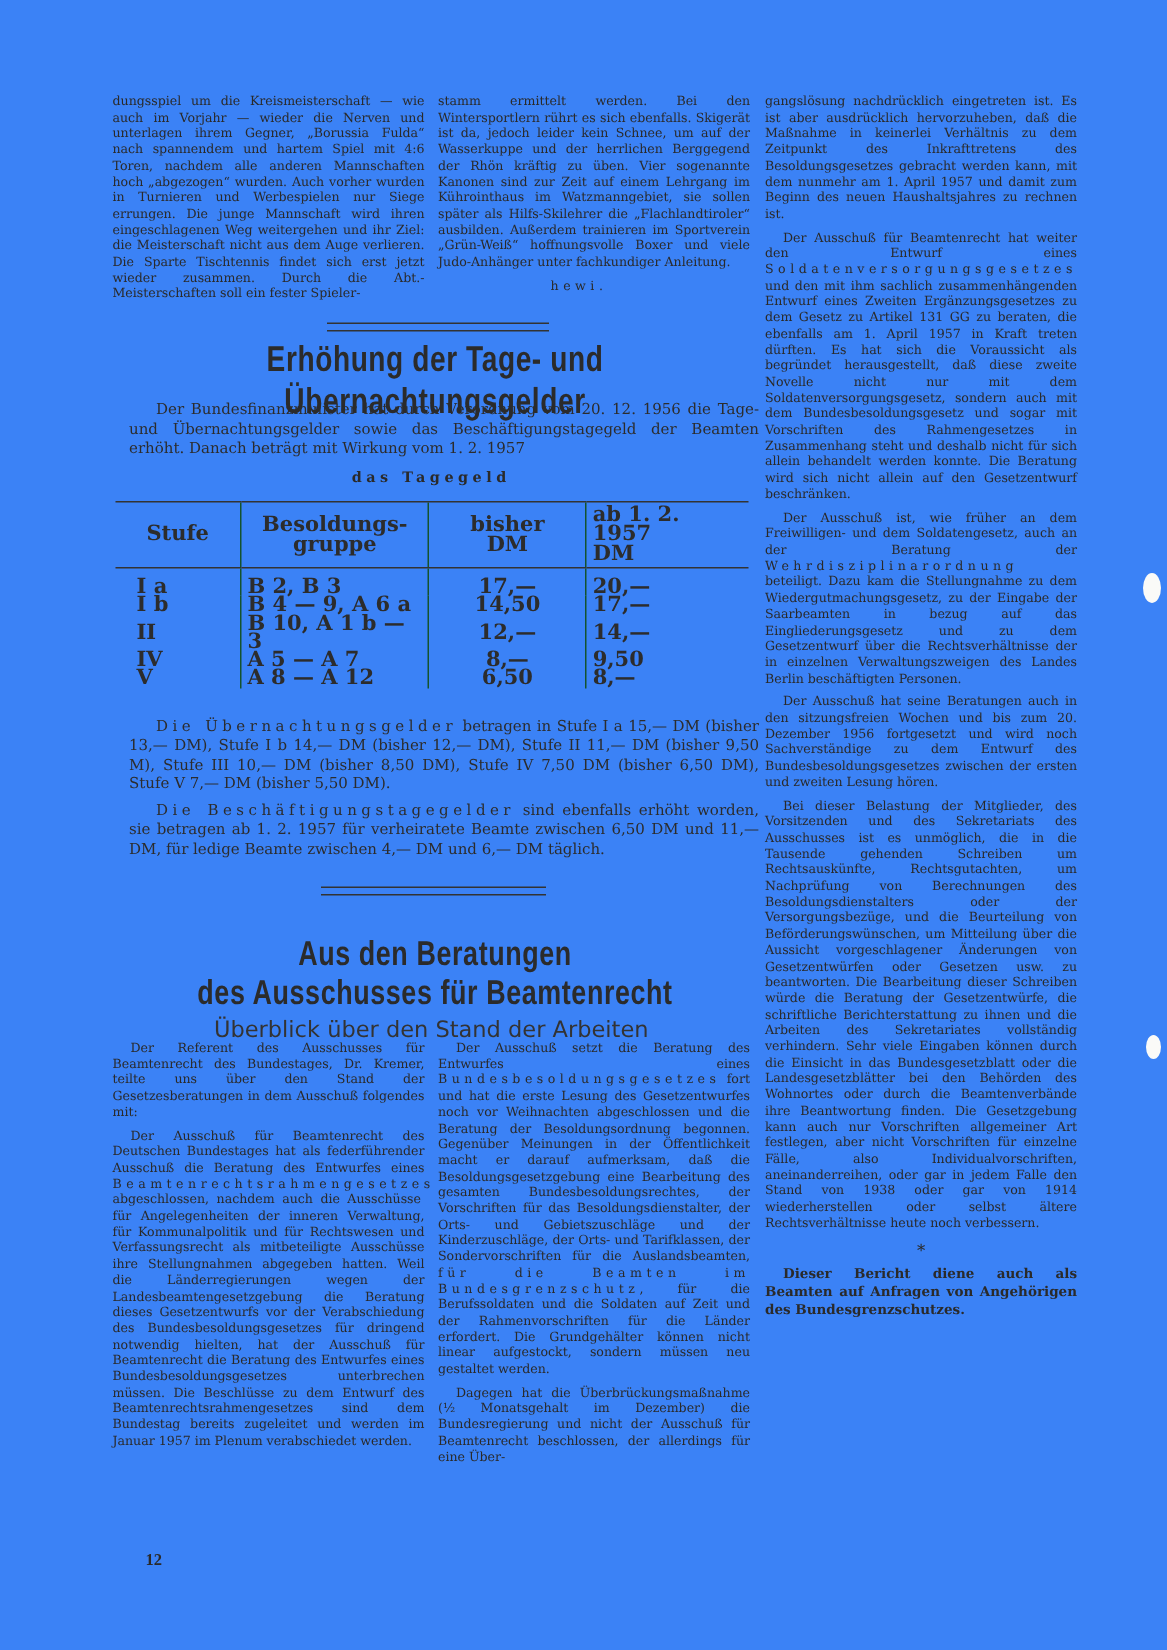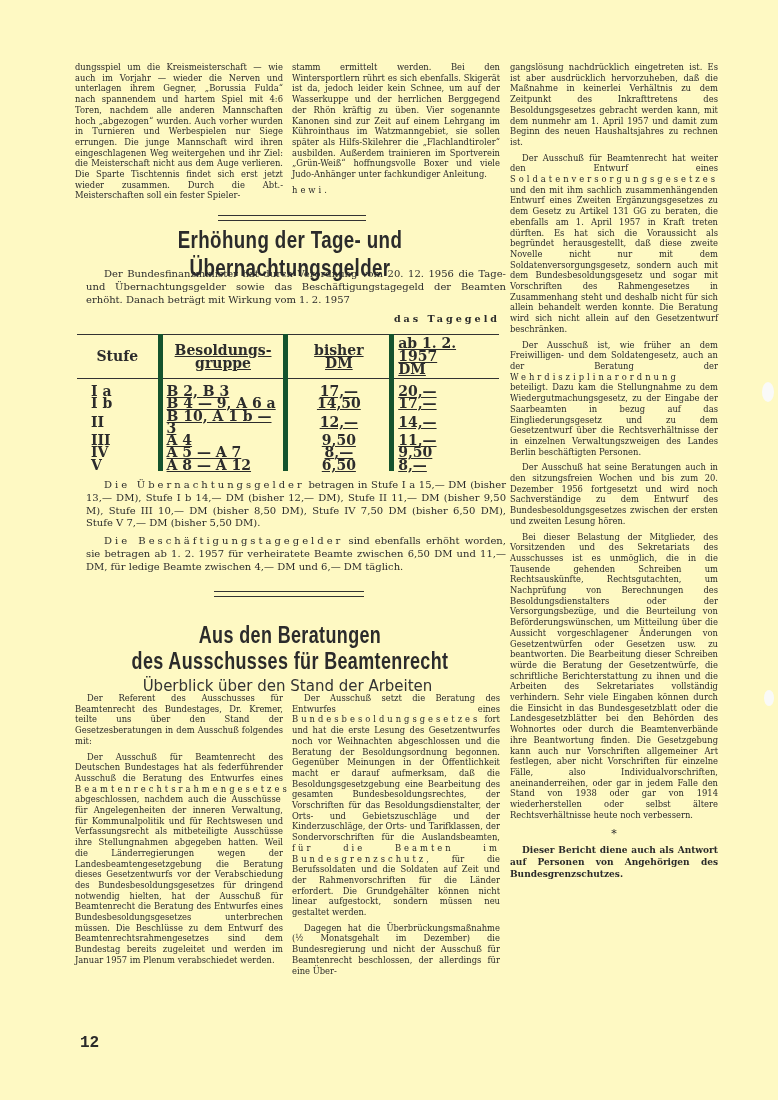--- a/index.html
+++ b/index.html
@@ -1,64 +1,64 @@
 <!DOCTYPE html>
 <html><head>
 <meta charset="utf-8">
 <style>
   html, body { margin:0; padding:0; }
   body { width:778px; height:1100px; background:#e6e4df; position:relative; overflow:hidden;
          font-family:"DejaVu Serif", serif; color:#2a2a2a; }
   .page { position:absolute; left:0; top:0; width:778px; height:1100px;
-          background:#fef9c3; }
+          background:#3b82f6; }
   .col { position:absolute; font-size:8.4px; line-height:10.7px; text-align:justify; }
   .col p { margin:0 0 5px 0; text-indent:0; }
   .col p.ind { text-indent:12px; }
   .sp { letter-spacing:3px; }
   #c1top { left:75px; top:62px; width:208px; }
   #c2top { left:292px; top:62px; width:208px; }
   #c3 { left:510px; top:62px; width:208px; }
-  .sig { text-align:left; letter-spacing:3px; padding-right:20px; }
+  .sig { text-align:center; letter-spacing:3px; padding-right:20px; }
   .rule { position:absolute; height:4px; border-top:1px solid #333; border-bottom:1px solid #333; }
   #rule1 { left:218px; top:215px; width:148px; }
   #rule2 { left:214px; top:591px; width:150px; }
   .headline { position:absolute; left:75px; width:425px; text-align:center;
               font-family:"Liberation Sans", sans-serif; font-weight:bold; color:#2b2b2b;
               transform:scaleX(0.78); transform-origin:center; letter-spacing:0.5px; }
   #h1 { top:226px; font-size:24px; left:30px; width:520px; }
   #h2 { top:622px; font-size:23px; line-height:26px; left:40px; width:500px; }
   #sub2 { position:absolute; left:75px; top:677px; width:425px; text-align:center;
           font-family:"DejaVu Sans", sans-serif; font-size:15px; color:#333; }
   .lead { position:absolute; left:86px; width:420px; font-size:10px; line-height:12.8px;
           font-weight:normal; text-align:justify; color:#2c2c2c; font-family:"DejaVu Serif", serif; }
   .lead p { margin:0 0 5px 0; }
   .lead p.ind { text-indent:18px; }
   #intro { top:268px; }
-  #caption { position:absolute; left:75px; top:313px; width:425px; text-align:right;
+  #caption { position:absolute; left:75px; top:313px; width:425px; text-align:center;
              font-size:9.6px; font-weight:bold; }
   #tbl { position:absolute; left:77px; top:334px; width:422px; border-collapse:collapse;
          font-size:14px; font-weight:bold; color:#2c2c2c; }
   #tbl th { font-weight:bold; border-top:1.5px solid #333; border-bottom:1.5px solid #333;
             padding:2px 4px; line-height:13px; vertical-align:middle; }
   #tbl td { padding:0 4px; line-height:12.3px; }
-  #tbl th + th, #tbl td + td { border-left:5px solid #14532d;text-decoration:underline; }
+  #tbl th + th, #tbl td + td { border-left:1px solid #14532d; }
   #tbl tr.first td { padding-top:6px; }
   #tbl .c-stufe { width:62px; padding-left:14px; }
   #tbl .c-grp { width:112px; }
   #tbl .c-bis { width:92px; text-align:center; }
   #tbl .c-ab { width:96px; text-align:left; }
   #tbl th.c-stufe { text-align:center; padding-left:4px; }
   #tbl th.c-grp { text-align:center; padding-left:4px; }
   #after { top:479px; }
   #c1b { left:75px; top:693px; width:208px; }
   #c2b { left:292px; top:693px; width:208px; }
   .star { text-align:center; margin:8px 0 5px 0 !important; font-size:11px; }
   .closing { font-weight:bold; font-size:9px; line-height:12px; }
-  #pagenum { position:absolute; left:80px; top:1034px; font-size:16px; font-weight:bold;
-             font-family:Liberation Mono, monospace; }
+  #pagenum { position:absolute; left:97px; top:1034px; font-size:11px; font-weight:bold;
+             font-family:Liberation Serif, serif; }
   .speck { position:absolute; border-radius:50%; background:#fafaf8; }
 </style>
 </head>
 <body>
 
 <div class="page">
 
   <div class="col" id="c1top">
     <p>dungsspiel um die Kreismeisterschaft — wie auch im Vorjahr — wieder die Nerven und unterlagen ihrem Gegner, „Borussia Fulda“ nach spannendem und hartem Spiel mit 4:6 Toren, nachdem alle anderen Mannschaften hoch „abgezogen“ wurden. Auch vorher wurden in Turnieren und Werbespielen nur Siege errungen. Die junge Mannschaft wird ihren eingeschlagenen Weg weitergehen und ihr Ziel: die Meisterschaft nicht aus dem Auge verlieren. Die Sparte Tischtennis findet sich erst jetzt wieder zusammen. Durch die Abt.-Meisterschaften soll ein fester Spieler-</p>
   </div>
@@ -99,26 +99,20 @@
           <td class="c-bis">14,50</td>
           <td class="c-ab">17,—</td>
         </tr>
         <tr>
           <td class="c-stufe">II</td>
           <td class="c-grp">B 10, A 1 b — 3</td>
           <td class="c-bis">12,—</td>
           <td class="c-ab">14,—</td>
         </tr>
         <tr>
-          <td class="c-stufe">III</td>
-          <td class="c-grp">A 4</td>
-          <td class="c-bis">9,50</td>
-          <td class="c-ab">11,—</td>
-        </tr>
-        <tr>
           <td class="c-stufe">IV</td>
           <td class="c-grp">A 5 — A 7</td>
           <td class="c-bis">8,—</td>
           <td class="c-ab">9,50</td>
         </tr>
         <tr>
           <td class="c-stufe">V</td>
           <td class="c-grp">A 8 — A 12</td>
           <td class="c-bis">6,50</td>
           <td class="c-ab">8,—</td>
@@ -149,20 +143,20 @@
     <p class="ind">Dagegen hat die Überbrückungsmaßnahme (½ Monatsgehalt im Dezember) die Bundesregierung und nicht der Ausschuß für Beamtenrecht beschlossen, der allerdings für eine Über-</p>
   </div>
 
   <div class="col" id="c3">
     <p>gangslösung nachdrücklich eingetreten ist. Es ist aber ausdrücklich hervorzuheben, daß die Maßnahme in keinerlei Verhältnis zu dem Zeitpunkt des Inkrafttretens des Besoldungsgesetzes gebracht werden kann, mit dem nunmehr am 1. April 1957 und damit zum Beginn des neuen Haushaltsjahres zu rechnen ist.</p>
     <p class="ind"><span>Der Ausschuß für Beamtenrecht hat weiter den Entwurf eines </span><span class="sp">Soldatenversorgungsgesetzes</span><span> und den mit ihm sachlich zusammenhängenden Entwurf eines Zweiten Ergänzungsgesetzes zu dem Gesetz zu Artikel 131 GG zu beraten, die ebenfalls am 1. April 1957 in Kraft treten dürften. Es hat sich die Voraussicht als begründet herausgestellt, daß diese zweite Novelle nicht nur mit dem Soldatenversorgungsgesetz, sondern auch mit dem Bundesbesoldungsgesetz und sogar mit Vorschriften des Rahmengesetzes in Zusammenhang steht und deshalb nicht für sich allein behandelt werden konnte. Die Beratung wird sich nicht allein auf den Gesetzentwurf beschränken.</span></p>
     <p class="ind"><span>Der Ausschuß ist, wie früher an dem Freiwilligen- und dem Soldatengesetz, auch an der Beratung der </span><span class="sp">Wehrdisziplinarordnung</span><span> beteiligt. Dazu kam die Stellungnahme zu dem Wiedergutmachungsgesetz, zu der Eingabe der Saarbeamten in bezug auf das Eingliederungsgesetz und zu dem Gesetzentwurf über die Rechtsverhältnisse der in einzelnen Verwaltungszweigen des Landes Berlin beschäftigten Personen.</span></p>
     <p class="ind">Der Ausschuß hat seine Beratungen auch in den sitzungsfreien Wochen und bis zum 20. Dezember 1956 fortgesetzt und wird noch Sachverständige zu dem Entwurf des Bundesbesoldungsgesetzes zwischen der ersten und zweiten Lesung hören.</p>
     <p class="ind">Bei dieser Belastung der Mitglieder, des Vorsitzenden und des Sekretariats des Ausschusses ist es unmöglich, die in die Tausende gehenden Schreiben um Rechtsauskünfte, Rechtsgutachten, um Nachprüfung von Berechnungen des Besoldungsdienstalters oder der Versorgungsbezüge, und die Beurteilung von Beförderungswünschen, um Mitteilung über die Aussicht vorgeschlagener Änderungen von Gesetzentwürfen oder Gesetzen usw. zu beantworten. Die Bearbeitung dieser Schreiben würde die Beratung der Gesetzentwürfe, die schriftliche Berichterstattung zu ihnen und die Arbeiten des Sekretariates vollständig verhindern. Sehr viele Eingaben können durch die Einsicht in das Bundesgesetzblatt oder die Landesgesetzblätter bei den Behörden des Wohnortes oder durch die Beamtenverbände ihre Beantwortung finden. Die Gesetzgebung kann auch nur Vorschriften allgemeiner Art festlegen, aber nicht Vorschriften für einzelne Fälle, also Individualvorschriften, aneinanderreihen, oder gar in jedem Falle den Stand von 1938 oder gar von 1914 wiederherstellen oder selbst ältere Rechtsverhältnisse heute noch verbessern.</p>
     <p class="star">*</p>
-    <p class="ind closing">Dieser Bericht diene auch als Antwort auf Personen von Angehörigen des Bundesgrenzschutzes.</p>
+    <p class="ind closing">Dieser Bericht diene auch als Beamten auf Anfragen von Angehörigen des Bundesgrenzschutzes.</p>
   </div>
 
   <div id="pagenum">12</div>
 
   <div class="speck" style="left:762px;top:382px;width:12px;height:20px;"></div>
   <div class="speck" style="left:764px;top:690px;width:10px;height:16px;"></div>
 </div>
 
 </body></html>

